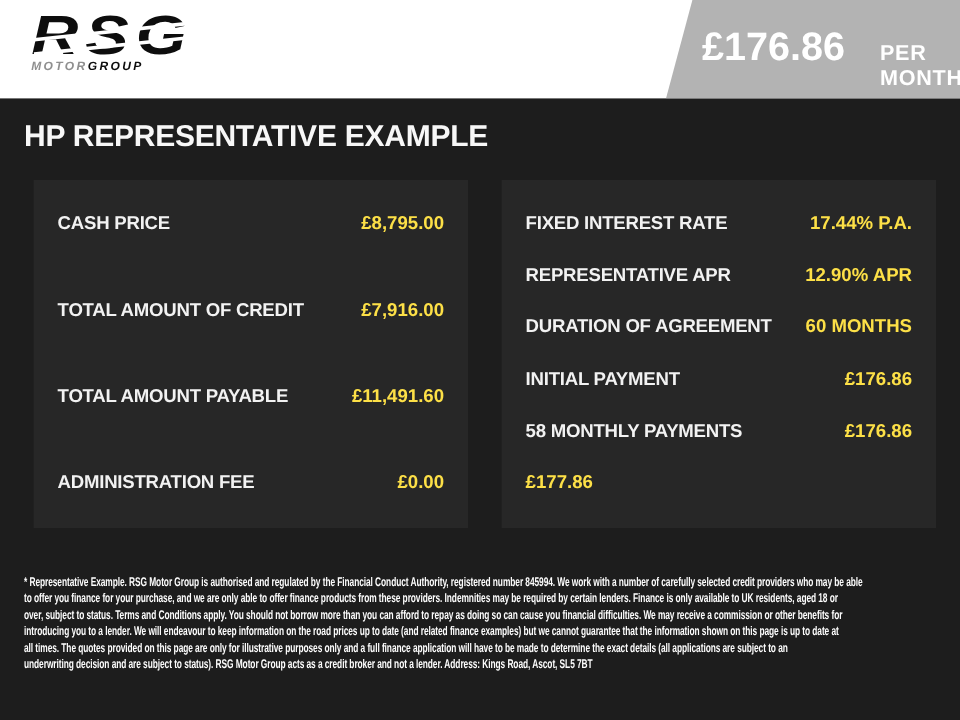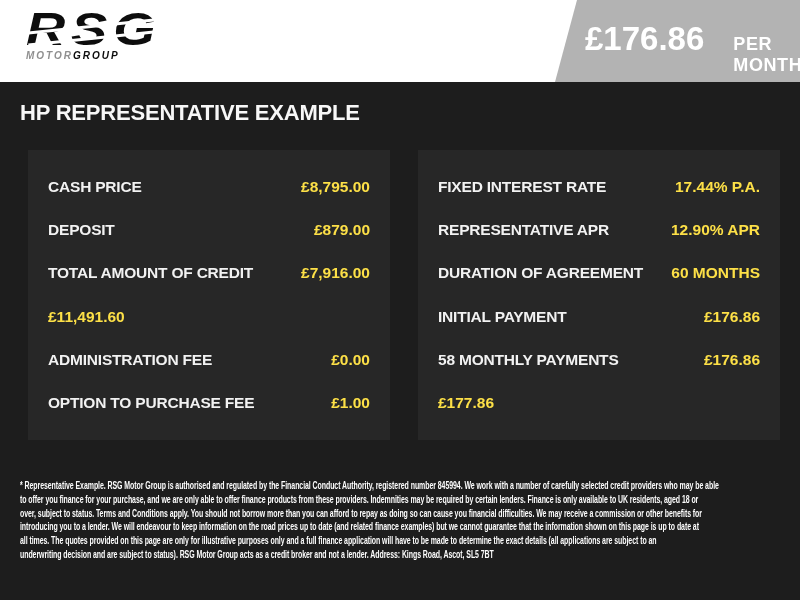--- a/index.html
+++ b/index.html
@@ -35,21 +35,21 @@
     clip-path:polygon(22px 0, 100% 0, 100% 100%, 0 100%);
     box-sizing:border-box; padding:21px 0 0 30px;
     display:flex; align-items:baseline;
   }
   .price-badge .amount { color:#ffffff; font-weight:bold; font-size:33px; line-height:36px; }
   .price-badge .period { color:#ffffff; font-weight:bold; font-size:18px; letter-spacing:0.6px; margin-left:29px; }
 
   
   .page-title {
     position:absolute; left:20px; top:100px; margin:0;
-    color:#f7f7f7; font-size:22px; font-weight:bold; letter-spacing:-0.2px;
+    color:#f7f7f7; font-size:25px; font-weight:bold; letter-spacing:-0.2px;
     white-space:nowrap;
   }
 
   .panel {
     position:absolute; top:150px; height:290px; width:362px;
     background:#272727; box-sizing:border-box; padding:16px 20px;
     display:flex; flex-direction:column; justify-content:space-between;
   }
   .panel.left { left:28px; }
   .panel.right { left:418px; }
@@ -90,37 +90,30 @@
   </header>
 
   <h1 class="page-title">HP REPRESENTATIVE EXAMPLE</h1>
 
   <section class="panel left">
     <div class="row">
       <span class="lbl">CASH PRICE</span>
       <span class="val">£8,795.00</span>
     </div>
     <div class="row">
-      <span class="lbl">DEPOSIT</span>
-      <span class="val">£879.00</span>
-    </div>
-    <div class="row">
       <span class="lbl">TOTAL AMOUNT OF CREDIT</span>
       <span class="val">£7,916.00</span>
     </div>
     <div class="row">
+      <span class="lbl">TOTAL AMOUNT PAYABLE</span>
       <span class="val">£11,491.60</span>
     </div>
     <div class="row">
       <span class="lbl">ADMINISTRATION FEE</span>
       <span class="val">£0.00</span>
-    </div>
-    <div class="row">
-      <span class="lbl">OPTION TO PURCHASE FEE</span>
-      <span class="val">£1.00</span>
     </div>
   </section>
 
   <section class="panel right">
     <div class="row">
       <span class="lbl">FIXED INTEREST RATE</span>
       <span class="val">17.44% P.A.</span>
     </div>
     <div class="row">
       <span class="lbl">REPRESENTATIVE APR</span>

